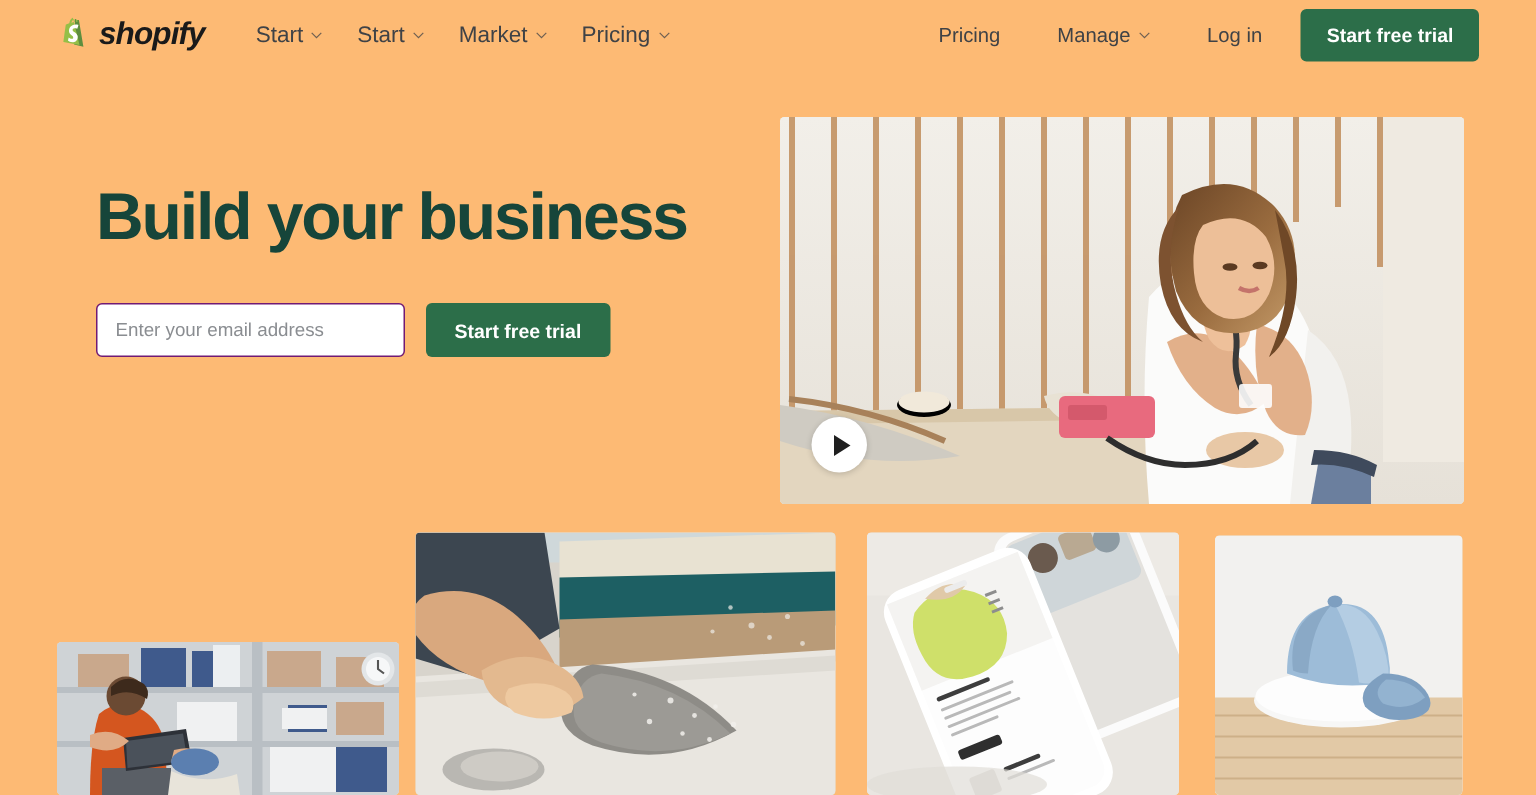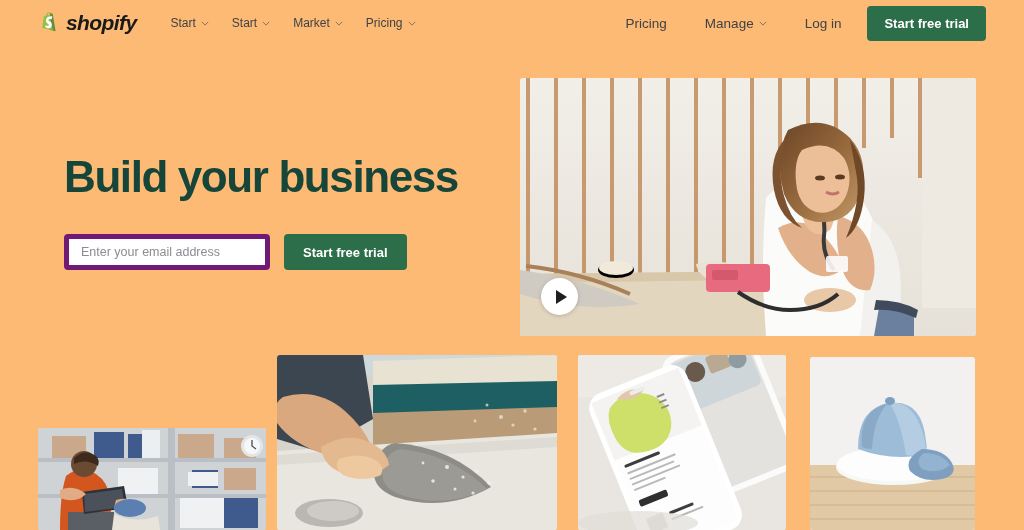--- a/index.html
+++ b/index.html
@@ -19,41 +19,41 @@
   .logo-group { display: flex; align-items: center; gap: 6px; }
   .logo-mark { width: 22px; height: 25px; display: block; }
   .logo-word {
     font-size: 21px; font-weight: bold; color: #1a1a1a;
     letter-spacing: -0.6px; font-style: italic;
     font-family: "Liberation Sans", sans-serif;
   }
   .nav-main { display: flex; align-items: center; gap: 23px; margin-left: 34px; }
   .nav-item {
     display: flex; align-items: center; gap: 5px;
-    font-size: 12px; color: #3f4246; cursor: pointer; justify-content: space-between;
+    font-size: 15px; color: #3f4246; cursor: pointer; justify-content: space-between;
   }
   .chev { width: 8px; height: 5px; display: block; opacity: .75; }
   .nav-right { margin-left: auto; display: flex; align-items: center; gap: 26px; }
   .nav-link { font-size: 13.5px; color: #3f4246; cursor: pointer; display:flex; align-items:center; gap:5px;margin-left:12px; }
   .cta-btn {
     background: #2c6e49; color: #ffffff; font-size: 13px; font-weight: bold;
     border: none; border-radius: 4px; padding: 10px 17px; cursor: pointer;
     font-family: "Liberation Sans", sans-serif; white-space: nowrap;
   }
 
   
   .hero-left { position: absolute; left: 64px; top: 122px; width: 430px; }
   .hero-title {
     font-size: 44px; font-weight: bold; color: #16453a;
-    letter-spacing: -1.4px; line-height: 1.05; white-space: nowrap; margin-top: 32px;
+    letter-spacing: -1.4px; line-height: 1.05; white-space: nowrap;
   }
   .signup-row { display: flex; align-items: stretch; gap: 14px; margin-top: 34px; }
   .email-input {
     width: 206px; height: 36px; background: #ffffff;
-    border: 5px solid #701a75; border-radius: 4px;
+    border: 1px solid #701a75; border-radius: 4px;
     padding: 0 12px; font-size: 12.5px; color: #3f4246;
     font-family: "Liberation Sans", sans-serif; outline: none;
   }
   .email-input::placeholder { color: #8a8d91; }
   .trial-btn {
     background: #2c6e49; color: #fff; font-size: 13px; font-weight: bold;
     border: none; border-radius: 4px; padding: 0 19px; height: 36px; cursor: pointer;
     font-family: "Liberation Sans", sans-serif; white-space: nowrap;
   }
   .legal {

